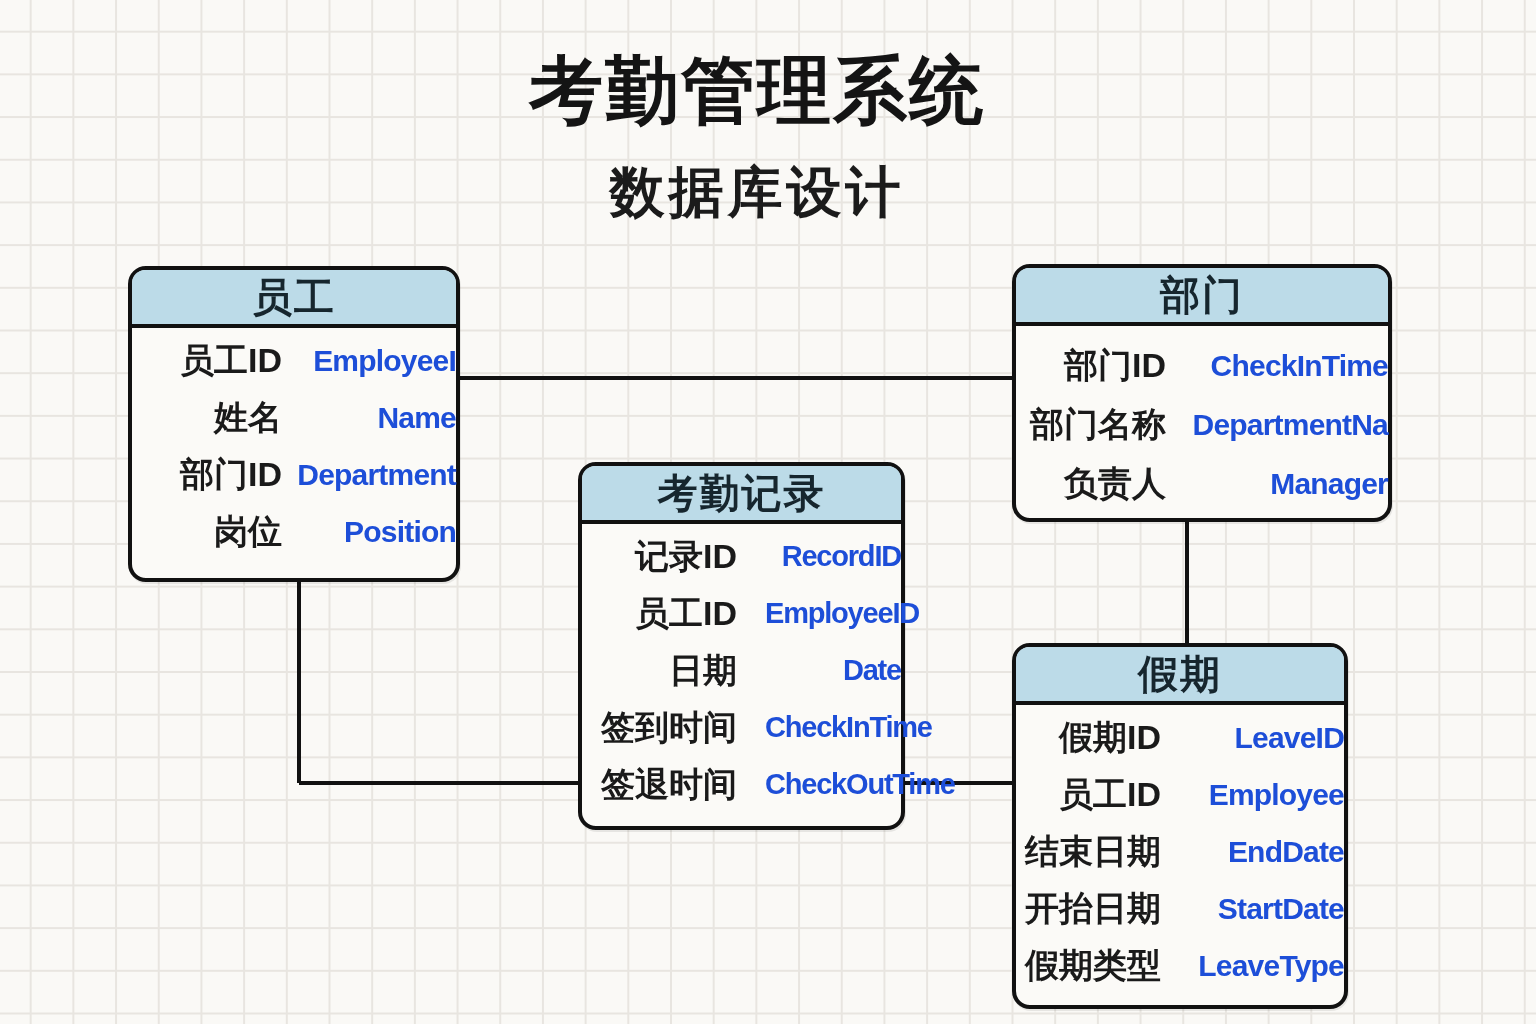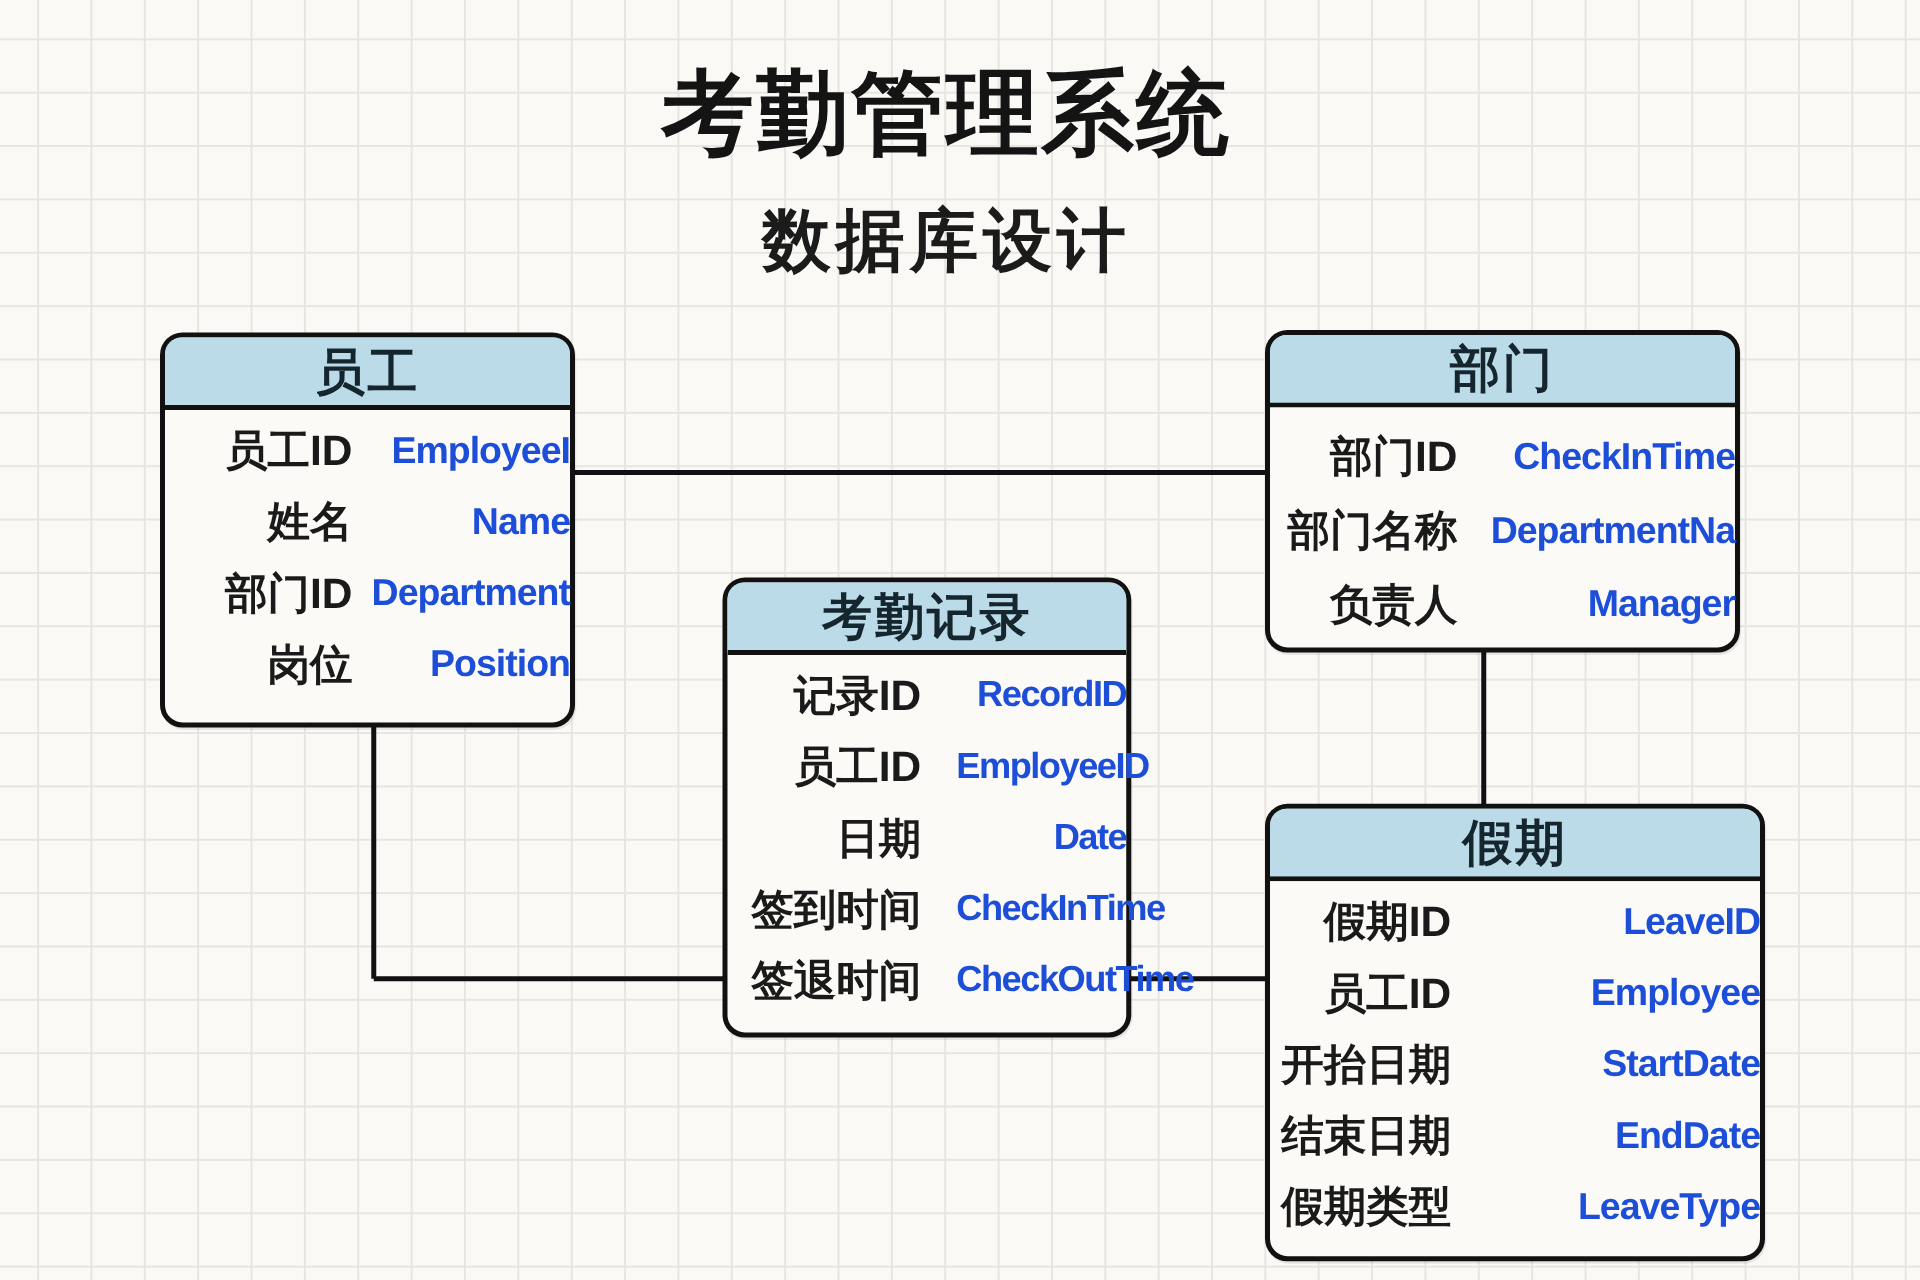--- a/index.html
+++ b/index.html
@@ -91,21 +91,21 @@
     text-align: right;
     font-size: 30px;
     font-weight: 600;
     letter-spacing: -0.8px;
     color: #1d4ed8;
     white-space: nowrap;
   }
   .entity--employee   { left: 128px;  top: 266px; width: 332px; height: 316px; }
   .entity--department { left: 1012px; top: 264px; width: 380px; height: 258px; }
   .entity--attendance { left: 578px;  top: 462px; width: 327px; height: 368px; }
-  .entity--leave      { left: 1012px; top: 643px; width: 400px; height: 366px; }
+  .entity--leave      { left: 1012px; top: 643px; width: 336px; height: 366px; }
 
   .entity--department .row { height: 59px; }
   .entity--department .entity__rows { padding-top: 10px; }
   .entity--attendance .row { grid-template-columns: 155px 1fr; column-gap: 28px; }
   .entity--attendance .row .en { font-size: 29px; letter-spacing: -1.2px; }
   .entity--leave .row { grid-template-columns: 145px 1fr; column-gap: 20px; }
 
   
   .connector {
     position: absolute;
@@ -204,27 +204,27 @@
     <div class="entity__rows">
       <div class="row">
         <span class="cn">假期ID</span>
         <span class="en">LeaveID</span>
       </div>
       <div class="row">
         <span class="cn">员工ID</span>
         <span class="en">Employee</span>
       </div>
       <div class="row">
+        <span class="cn">结束日期</span>
+        <span class="en">EndDate</span>
+      </div>
+      <div class="row">
         <span class="cn">开抬日期</span>
         <span class="en">StartDate</span>
       </div>
       <div class="row">
-        <span class="cn">结束日期</span>
-        <span class="en">EndDate</span>
-      </div>
-      <div class="row">
         <span class="cn">假期类型</span>
         <span class="en">LeaveType</span>
       </div>
     </div>
   </section>
 
 </div>
 
 </body></html>

